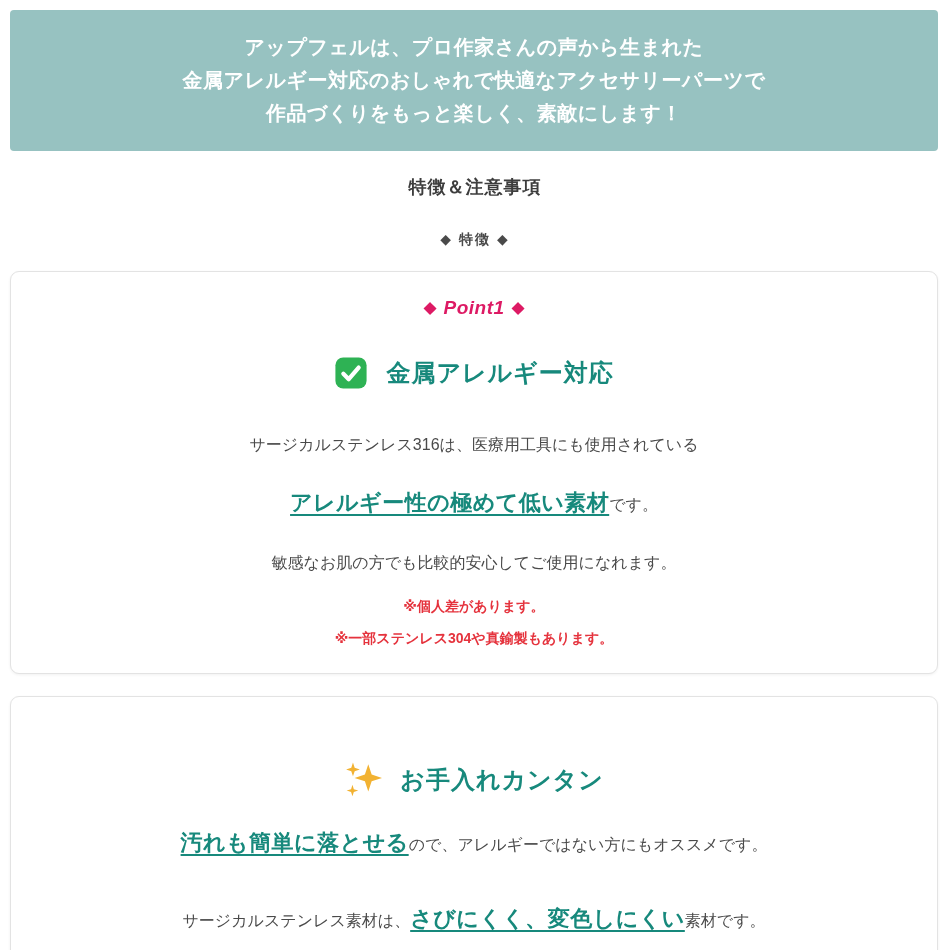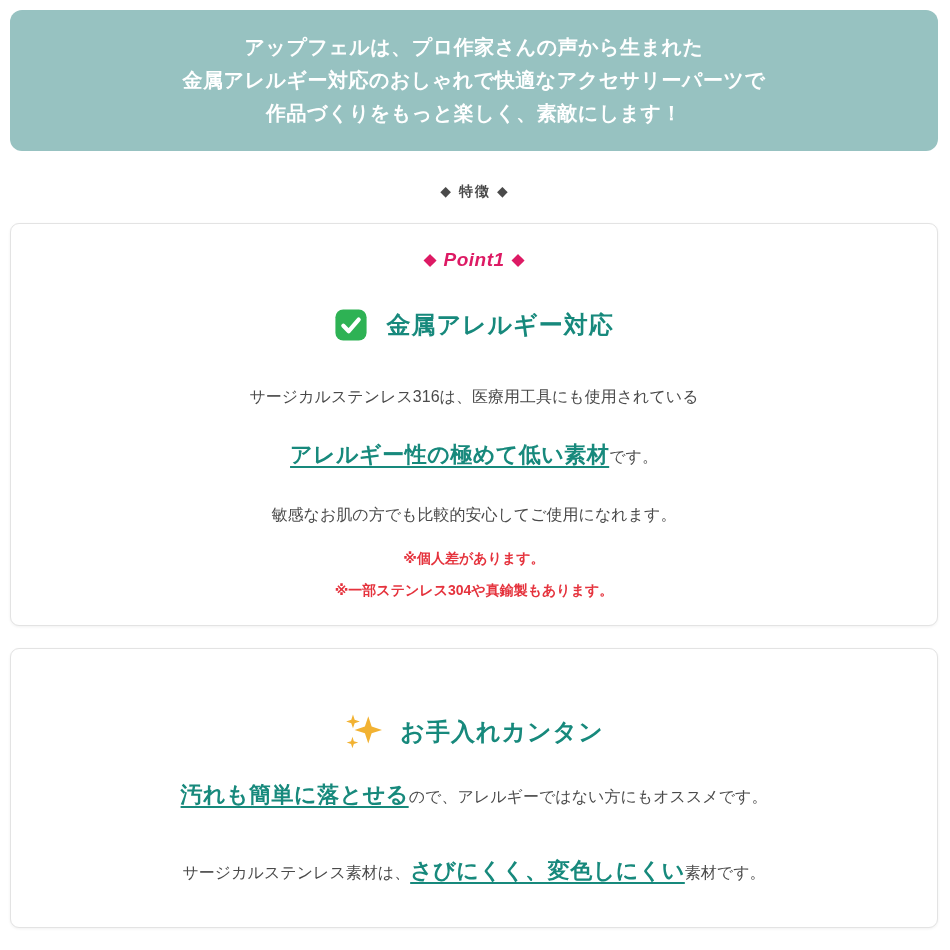--- a/index.html
+++ b/index.html
@@ -7,21 +7,21 @@
     margin: 0; padding: 0;
     background: #ffffff;
     font-family: "Liberation Sans", "DejaVu Sans", sans-serif;
   }
   body { width: 950px; height: 950px; overflow: hidden; }
 
   
   .banner {
     margin: 10px 12px 0 10px;
     background: #97c2c1;
-    border-radius: 12px;
+    border-radius: 4px;
     color: #ffffff;
     text-align: center;
     padding: 21px 10px;
   }
   .banner p {
     margin: 0;
     font-size: 20px;
     font-weight: bold;
     line-height: 33px;
     letter-spacing: 0.5px;
@@ -120,20 +120,21 @@
 <body>
 
 <div class="page">
 
   <header class="banner">
     <p>アップフェルは、プロ作家さんの声から生まれた</p>
     <p>金属アレルギー対応のおしゃれで快適なアクセサリーパーツで</p>
     <p>作品づくりをもっと楽しく、素敵にします！</p>
   </header>
 
+  <h2 class="section-heading">特徴＆注意事項</h2>
   <div class="section-subheading">◆ 特徴 ◆</div>
 
   <section class="card point1">
     <div class="point-label">
       <span class="diamond">◆</span><span class="point-text">Point1</span><span class="diamond">◆</span>
     </div>
 
     <h3 class="card-title">
       <span class="title-icon">
         <svg width="34" height="34" viewBox="0 0 24 24" aria-hidden="true">

